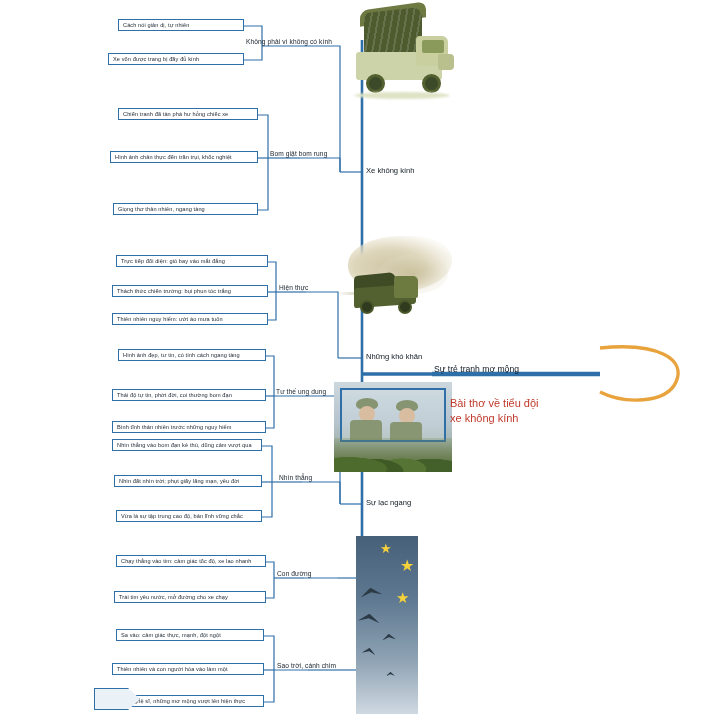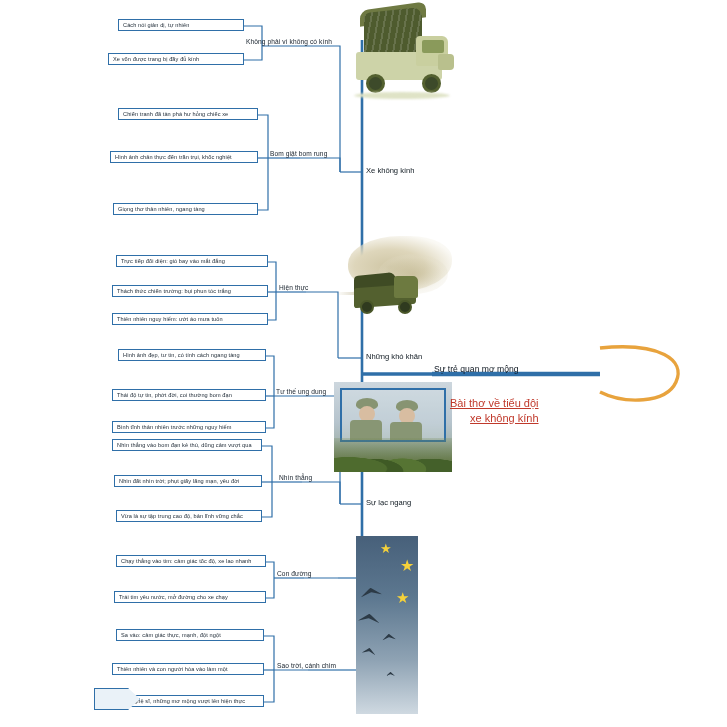--- a/index.html
+++ b/index.html
@@ -44,22 +44,21 @@
     font-size: 8.6px;
     color: #0d1620;
     white-space: nowrap;
   }
   .title {
     position: absolute;
     font-size: 11px;
     color: #c0392b;
     line-height: 1.35;
     white-space: nowrap;
-    text-align: right;
-    text-decoration: underline;
+    text-align: left;
   }
 
   
   .art { position: absolute; }
 
   
   .truck1-wrap { left: 330px; top: 6px; width: 130px; height: 112px; }
   .t1-canopy {
     position:absolute; left: 34px; top: 4px; width: 58px; height: 46px;
     background: #4e5b2e; border-radius: 6px 10px 4px 4px;
@@ -287,21 +286,21 @@
   <div class="bird sm" style="left:26px; top:98px; transform:rotate(-4deg);"></div>
   <div class="bird sm" style="left:6px;  top:112px; transform:rotate(10deg);"></div>
   <div class="bird xs" style="left:30px; top:136px;"></div>
 </div>
 
 <div class="title" style="left: 450px; top: 396px;">
   <div>Bài thơ về tiểu đội</div>
   <div>xe không kính</div>
 </div>
 
-<div class="root-label" style="left:434px; top:364px;">Sự trẻ quan mơ mộng</div>
+<div class="root-label" style="left:434px; top:364px;">Sự trẻ tranh mơ mộng</div>
 
 <div class="branch-label" style="left:366px; top:166px;">Xe không kính</div>
 <div class="branch-label" style="left:366px; top:352px;text-align:center;">Những khó khăn</div>
 <div class="branch-label" style="left:366px; top:498px;">Sự lạc ngang</div>
 
 <div class="mid" style="left:246px; top:38px;">Không phải vì không có kính</div>
 <div class="mid" style="left:270px; top:150px;">Bom giật bom rung</div>
 
 <div class="mid" style="left:279px; top:284px;">Hiện thực</div>
 

